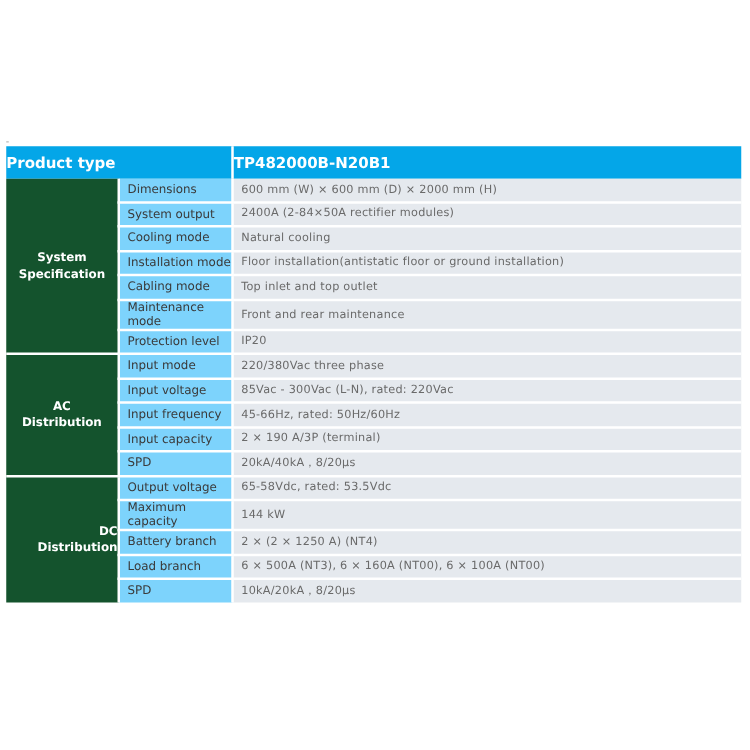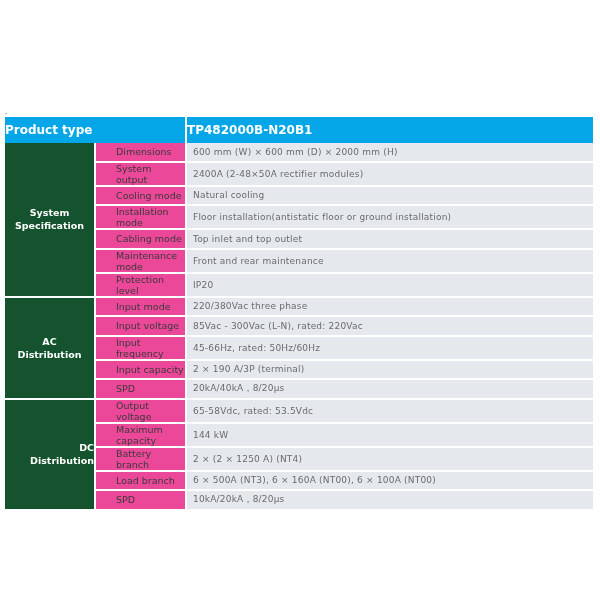--- a/index.html
+++ b/index.html
@@ -5,21 +5,21 @@
   html, body { margin:0; padding:0; background:#ffffff; }
   body { width:600px; height:600px; position:relative; overflow:hidden; font-family:"DejaVu Sans","Liberation Sans",sans-serif; }
   .dot { position:absolute; left:5px; top:113px; width:2px; height:1px; background:#bbb; }
   table.spec { position:absolute; left:5px; top:117px; width:588px; border-collapse:collapse; table-layout:fixed; }
   table.spec col.c1 { width:90px; }
   table.spec col.c2 { width:91px; }
   table.spec col.c3 { width:407px; }
   th { background:#04a6e8; color:#ffffff; font-weight:bold; font-size:12px; height:26px; padding:0; text-align:left; border-right:2px solid #ffffff; }
   th:last-child { border-right:none;margin-left:22px; }
   td.group { background:#14532d; color:#ffffff; font-weight:bold; font-size:9.5px; text-align:center; line-height:13px; border-bottom:2px solid #ffffff; border-right:2px solid #ffffff; padding:0; }
-  td.label { background:#ec4899; color:#3a3a3a; font-size:9.5px; padding:0 0 0 20px; height:17.5px; line-height:11px; border-bottom:2px solid #ffffff; border-right:2px solid #ffffff; }
+  td.label { background:#7dd3fc; color:#3a3a3a; font-size:9.5px; padding:0 0 0 6px; height:17.5px; line-height:11px; border-bottom:2px solid #ffffff; border-right:2px solid #ffffff; }
   td.value { background:#e5e9ee; color:#6a6a6a; font-size:9px; padding:0 0 0 6px; height:17.5px; border-bottom:2px solid #ffffff; letter-spacing:0.2px;margin-top:20px; }
   tr.tall td.label, tr.tall td.value { height:22px; }
 </style>
 </head>
 <body>
 
 <div class="dot"></div>
 
 <table class="spec">
   <colgroup>
@@ -38,21 +38,21 @@
     <tr>
       <td class="group" rowspan="7">
         <span>System</span><br>
         <span>Specification</span>
       </td>
       <td class="label">Dimensions</td>
       <td class="value">600 mm (W) × 600 mm (D) × 2000 mm (H)</td>
     </tr>
     <tr>
       <td class="label">System output</td>
-      <td class="value">2400A (2-48×50A rectifier modules)</td>
+      <td class="value">2400A (2-84×50A rectifier modules)</td>
     </tr>
     <tr>
       <td class="label">Cooling mode</td>
       <td class="value">Natural cooling</td>
     </tr>
     <tr>
       <td class="label">Installation mode</td>
       <td class="value">Floor installation(antistatic floor or ground installation)</td>
     </tr>
     <tr>

